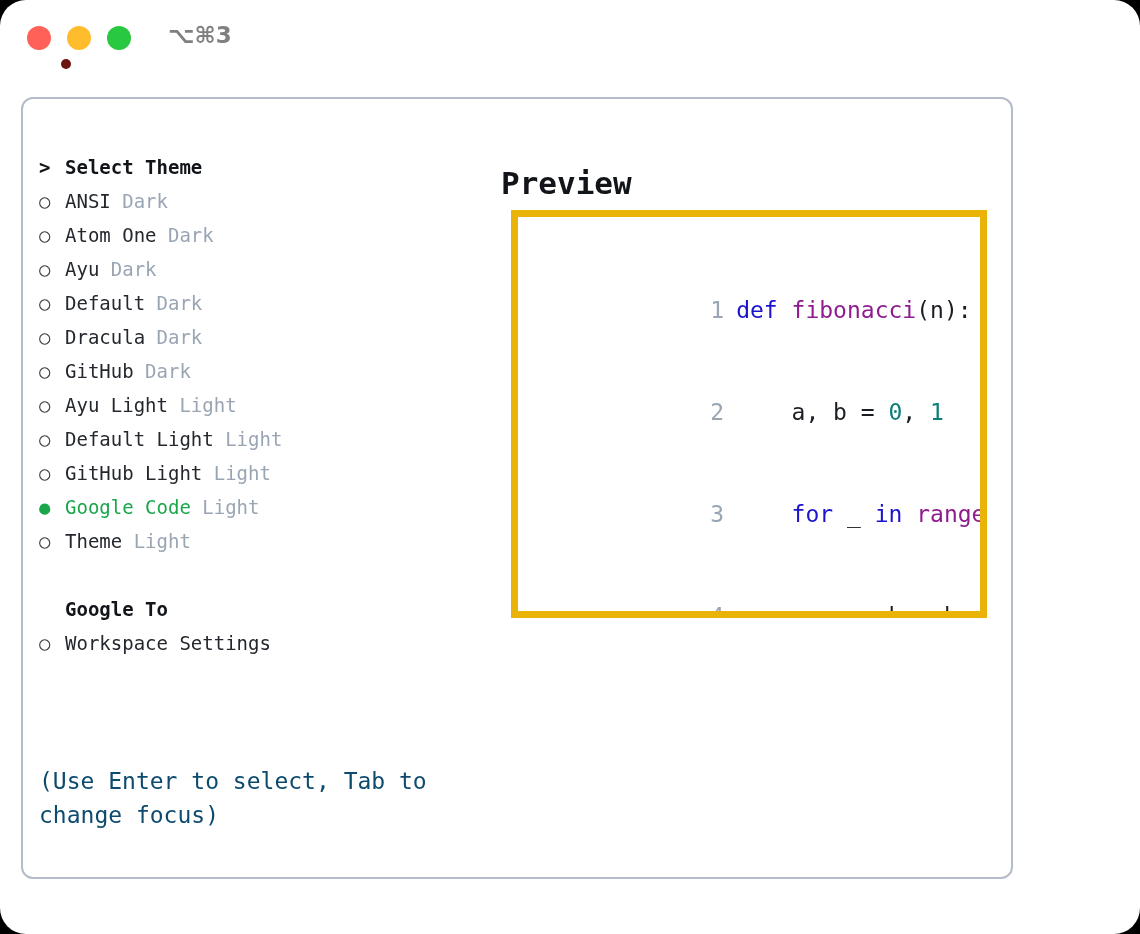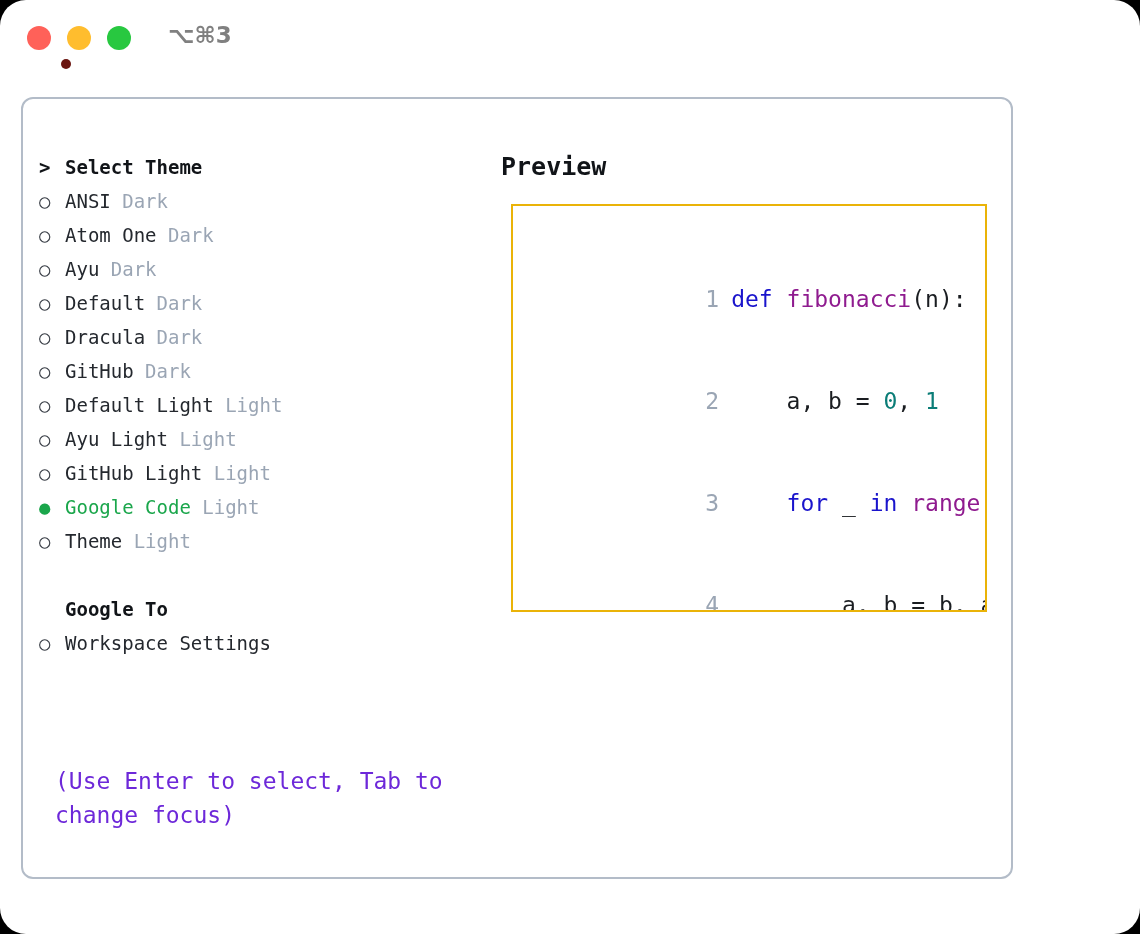--- a/index.html
+++ b/index.html
@@ -104,50 +104,51 @@
     color: #111418;
   }
   .item-name { color: #24282e; }
   .item-name.selected { color: #1aa64b; }
   .item-tag { color: #9aa5b4; }
 
   .spacer-row { height: 34px; }
 
   #hint {
     position: absolute;
-    left: 32px;
+    left: 16px;
     top: 665px;
     width: 420px;
     font-size: 23px;
     line-height: 34px;
-    color: #6d28d9;
+    color: #0c4a6e;
     font-family: "DejaVu Sans Mono", monospace;
   }
 
   
   #right-col {
     position: absolute;
     left: 478px;
     top: 51px;
     width: 490px;
   }
   #preview-label {
-    font-size: 25px;
+    font-size: 31px;
     font-weight: bold;
     color: #111418;
     line-height: 34px;
     font-family: "DejaVu Sans Mono", monospace;
+    margin-top: 16px;
   }
   #preview-box {
     position: absolute;
     left: 10px;
-    top: 54px;
+    top: 60px;
     width: 476px;
     height: 408px;
-    border: 2px solid #eab308;
+    border: 7px solid #eab308;
     box-sizing: border-box;
     background: #ffffff;
     overflow: hidden;
   }
   #code-area {
     padding: 42px 0 0 14px;
   }
   .code-line {
     font-family: "DejaVu Sans Mono", monospace;
     font-size: 23px;
@@ -200,24 +201,24 @@
       <div class="list-row">
         <span class="marker">○</span><span class="item-name">Default</span><span class="item-tag"> <span>Dark</span></span>
       </div>
       <div class="list-row">
         <span class="marker">○</span><span class="item-name">Dracula</span><span class="item-tag"> <span>Dark</span></span>
       </div>
       <div class="list-row">
         <span class="marker">○</span><span class="item-name">GitHub</span><span class="item-tag"> <span>Dark</span></span>
       </div>
       <div class="list-row">
+        <span class="marker">○</span><span class="item-name">Ayu Light</span><span class="item-tag"> <span>Light</span></span>
+      </div>
+      <div class="list-row">
         <span class="marker">○</span><span class="item-name">Default Light</span><span class="item-tag"> <span>Light</span></span>
-      </div>
-      <div class="list-row">
-        <span class="marker">○</span><span class="item-name">Ayu Light</span><span class="item-tag"> <span>Light</span></span>
       </div>
       <div class="list-row">
         <span class="marker">○</span><span class="item-name">GitHub Light</span><span class="item-tag"> <span>Light</span></span>
       </div>
       <div class="list-row">
         <span class="marker sel">●</span><span class="item-name selected">Google Code</span><span class="item-tag"> <span>Light</span></span>
       </div>
       <div class="list-row">
         <span class="marker">○</span><span class="item-name">Theme</span><span class="item-tag"> <span>Light</span></span>
       </div>

